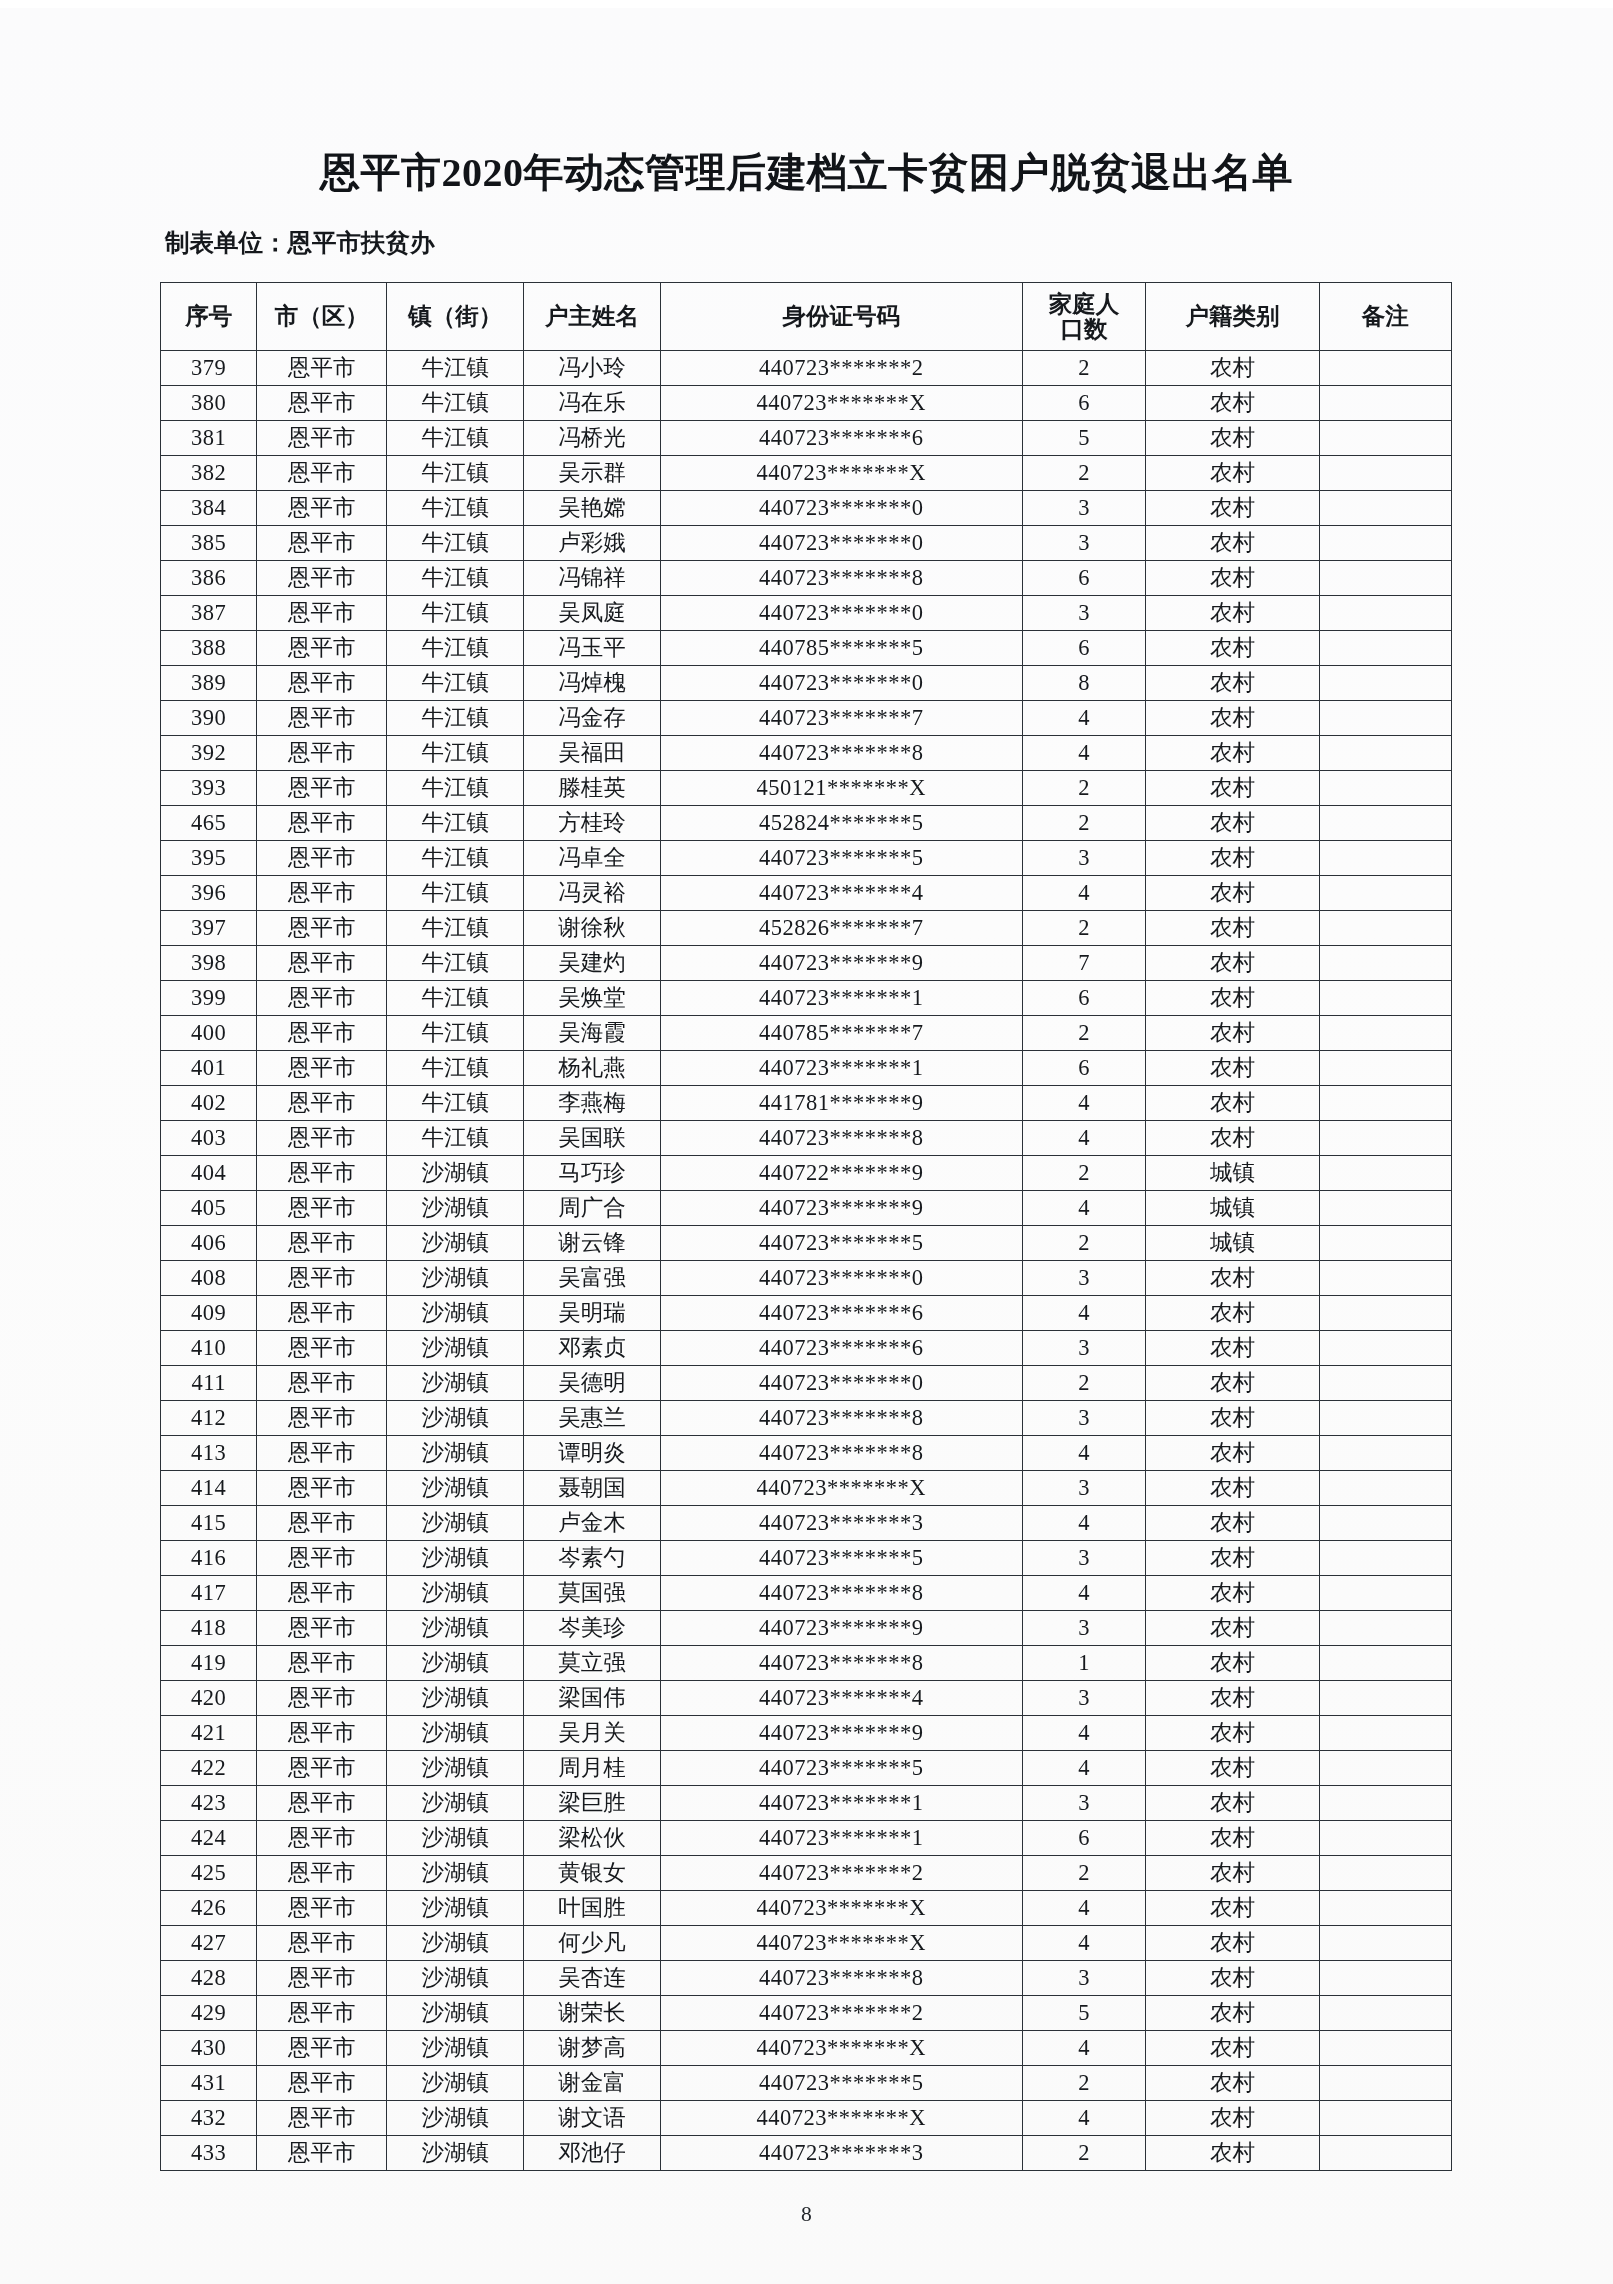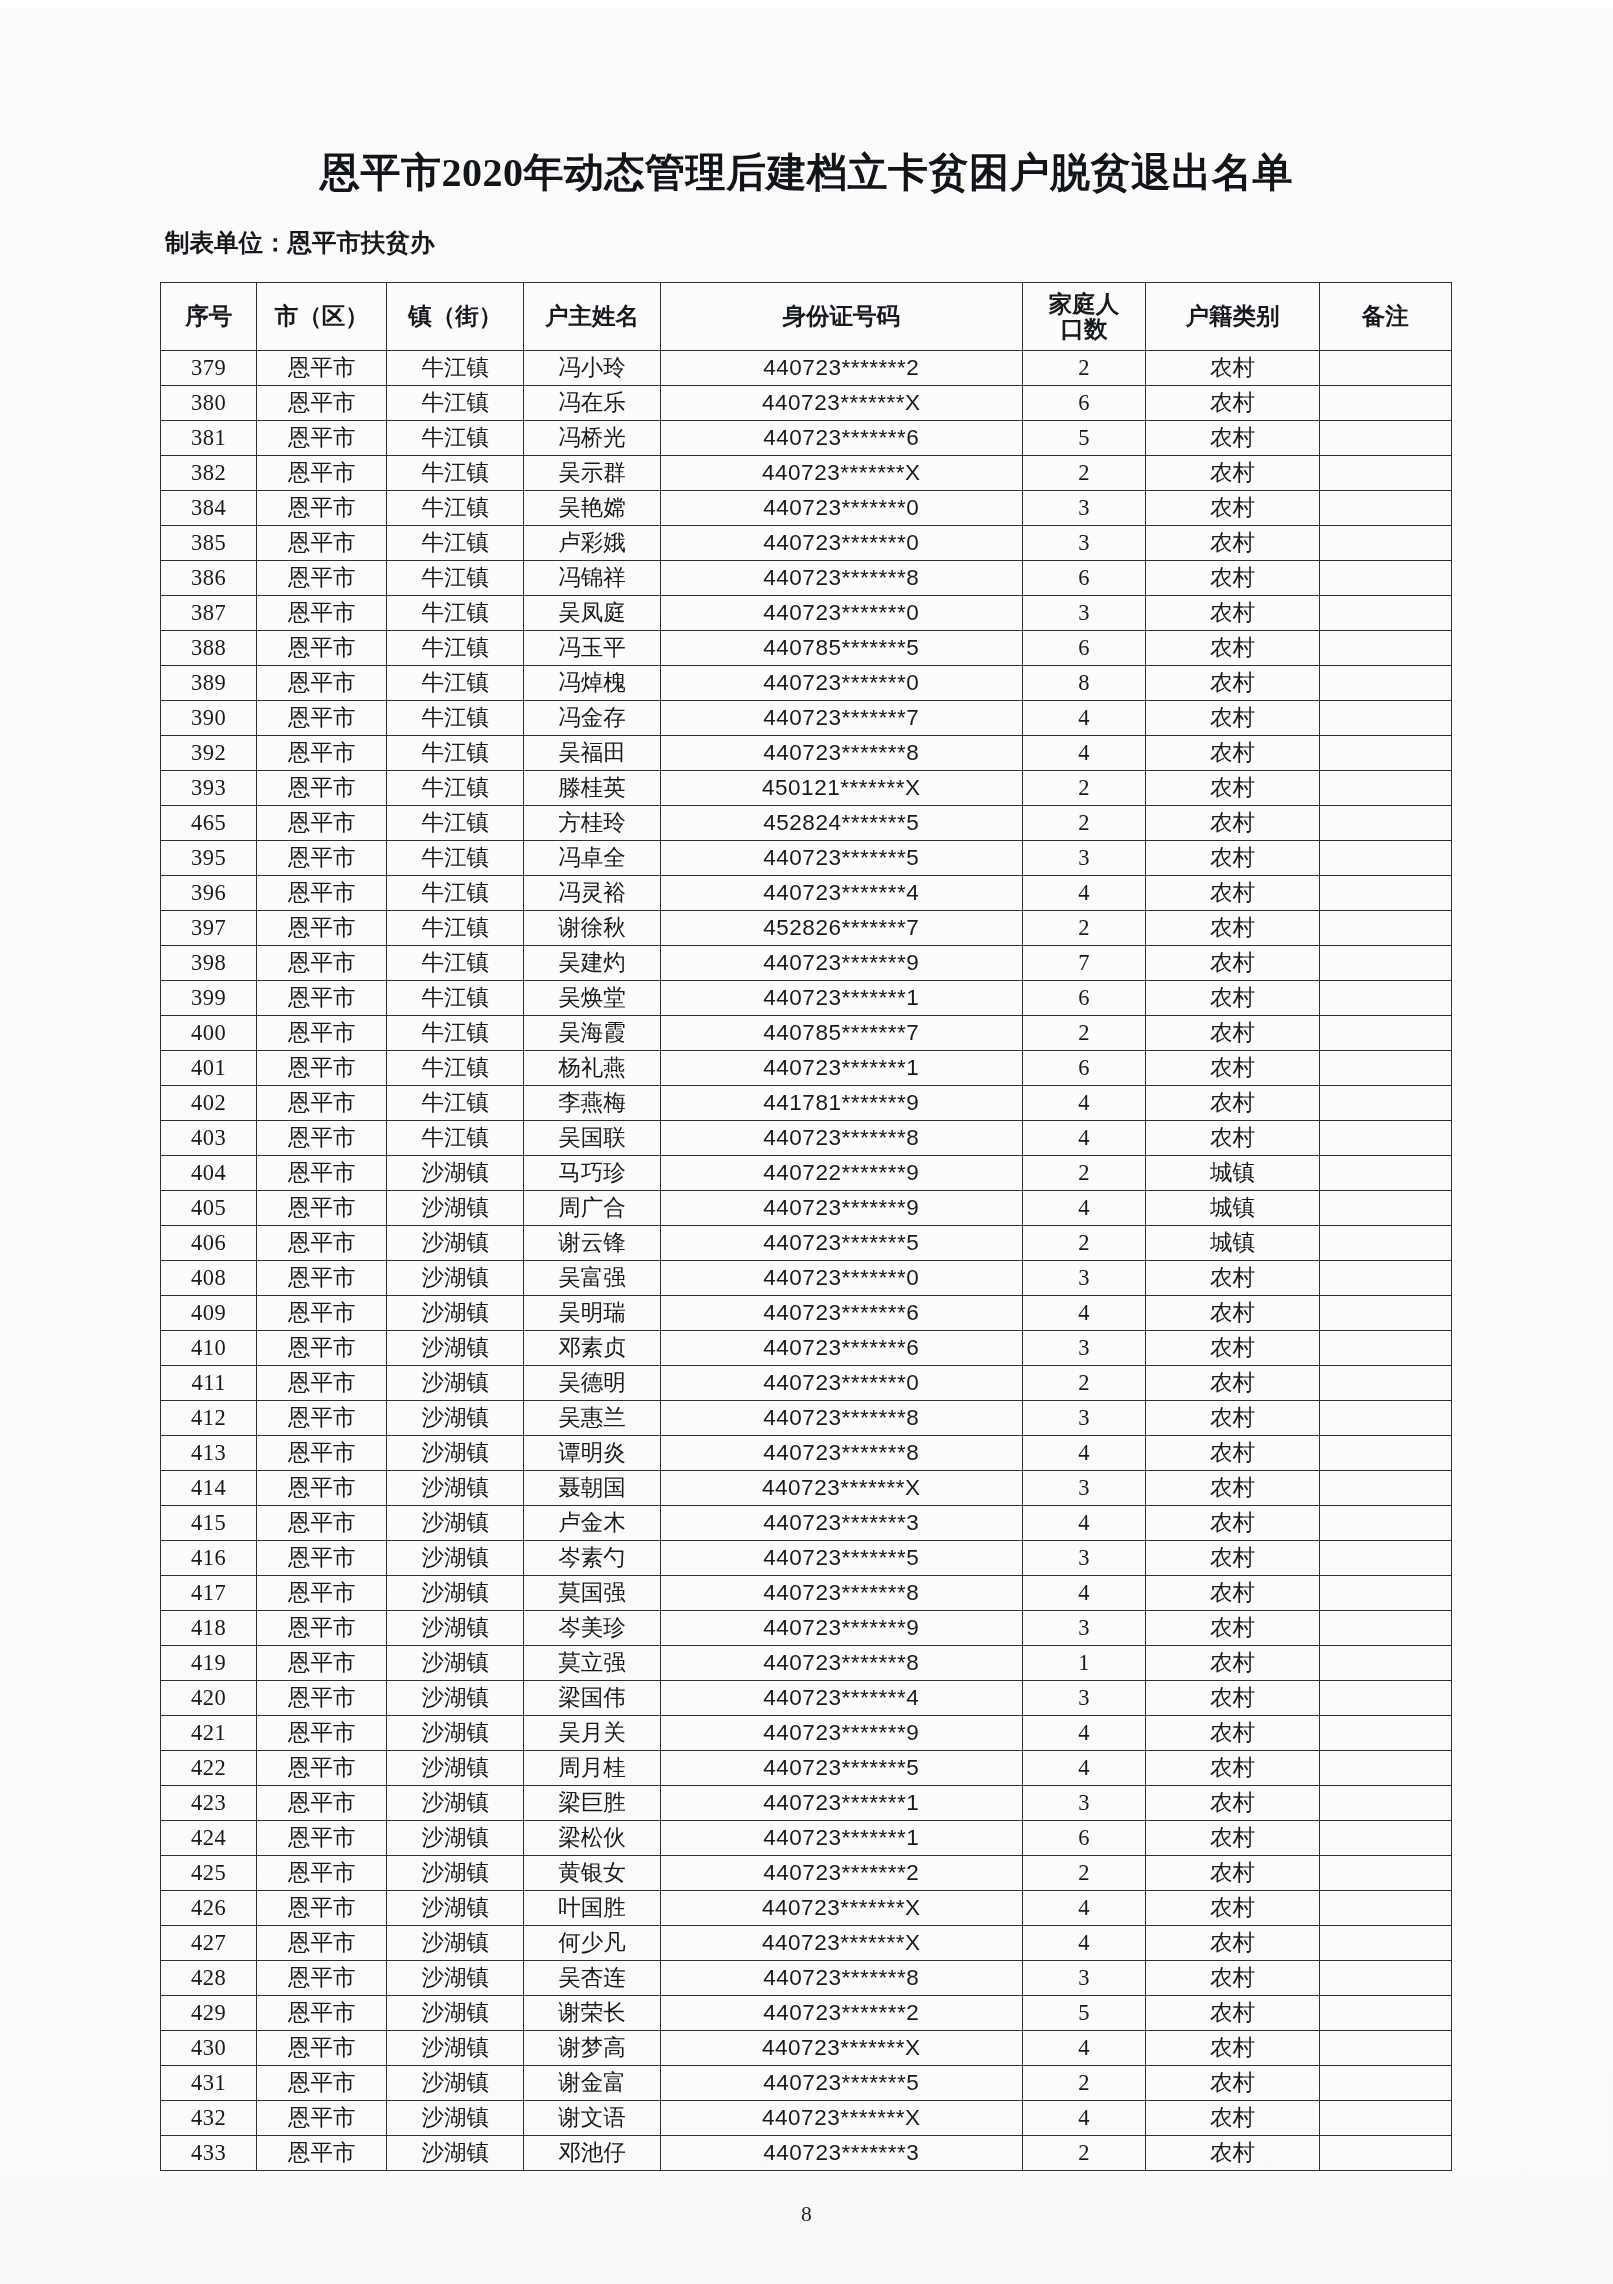--- a/index.html
+++ b/index.html
@@ -75,21 +75,21 @@
     line-height: 1.08;
   }
   table.main tbody td {
     height: 34px;
     font-size: 22.5px;
     font-weight: normal;
     line-height: 1;
     white-space: nowrap;
   }
   td.c-seq { font-family: "Liberation Serif", "DejaVu Serif", serif; letter-spacing: 0.5px; }
-  td.c-id  { font-family: Liberation Sans, sans-serif; letter-spacing: 0.5px; font-size: 21.6px; margin-left: 20px;}
+  td.c-id  { font-family: Liberation Serif, serif; letter-spacing: 0.5px; font-size: 21.6px; margin-left: 20px;}
   td.c-num { font-family: "Liberation Serif", "DejaVu Serif", serif; }
   td.c-name, td.c-city, td.c-town, td.c-cat { font-size: 22.5px; }
   .col-seq  { width: 86px; }
   .col-city { width: 116px; }
   .col-town { width: 122px; }
   .col-name { width: 122px; }
   .col-id   { width: 323px; }
   .col-pop  { width: 110px; }
   .col-cat  { width: 155px; }
   .col-note { width: 118px; }

